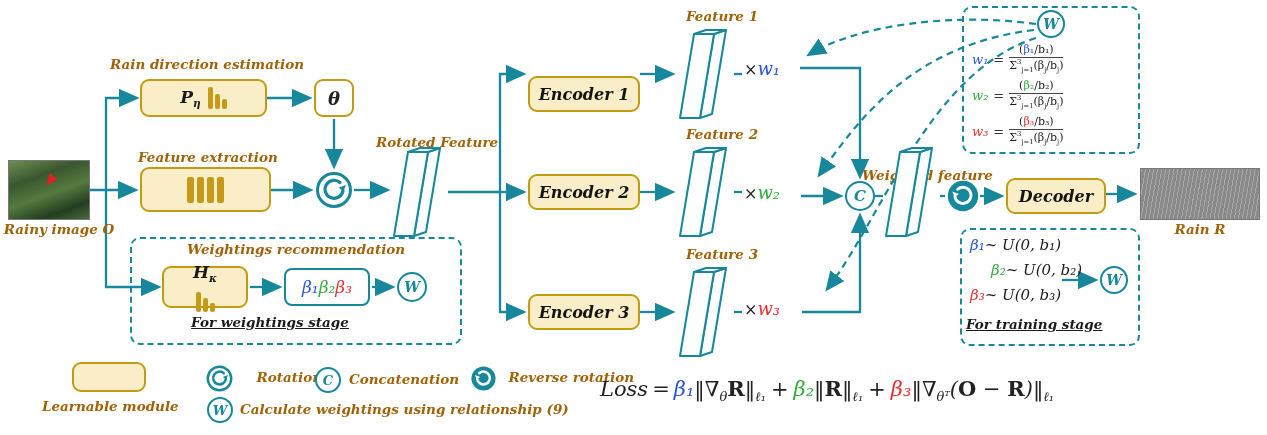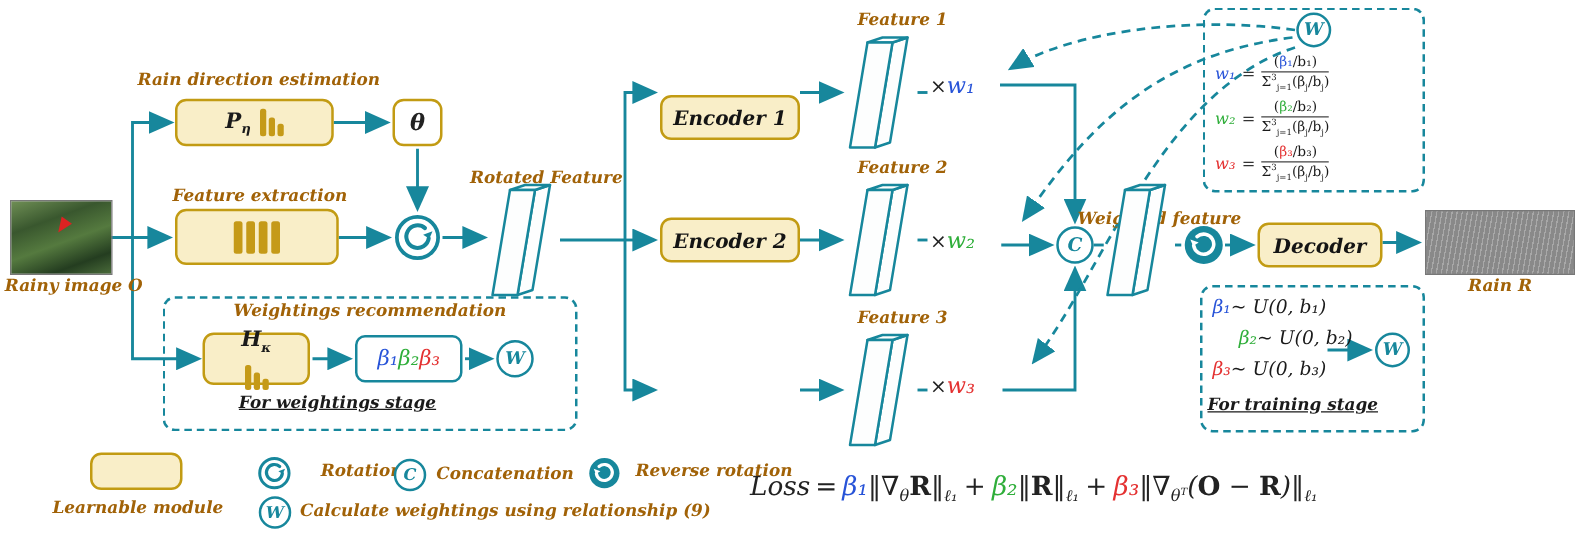--- a/index.html
+++ b/index.html
@@ -136,20 +136,23 @@
       </g>
     </svg>
   </div>
 
   <div class="abs module" style="left:528px;top:56px;width:112px;height:36px;margin-top:20px;">
     <span class="enc-text">Encoder 1</span>
   </div>
   <div class="abs module" style="left:528px;top:174px;width:112px;height:36px;">
     <span class="enc-text">Encoder 2</span>
   </div>
+  <div class="abs module" style="left:528px;top:294px;width:112px;height:36px;">
+    <span class="enc-text">Encoder 3</span>
+  </div>
 
   <div class="abs lbl" style="left:686px;top:8px;width:70px;">Feature 1</div>
   <div class="abs" style="left:678px;top:26px;">
     <svg width="56" height="96" viewBox="0 0 56 96">
         <g fill="#fdfefe" stroke="#17879c" stroke-width="2" stroke-linejoin="round">
       <polygon points="22,92 36,8 48,4 34,88"></polygon>
           <polygon points="16,8 36,8 48,4 28,4"></polygon>
           <polygon points="2,92 22,92 36,8 16,8"></polygon>
         </g>
       </svg>

